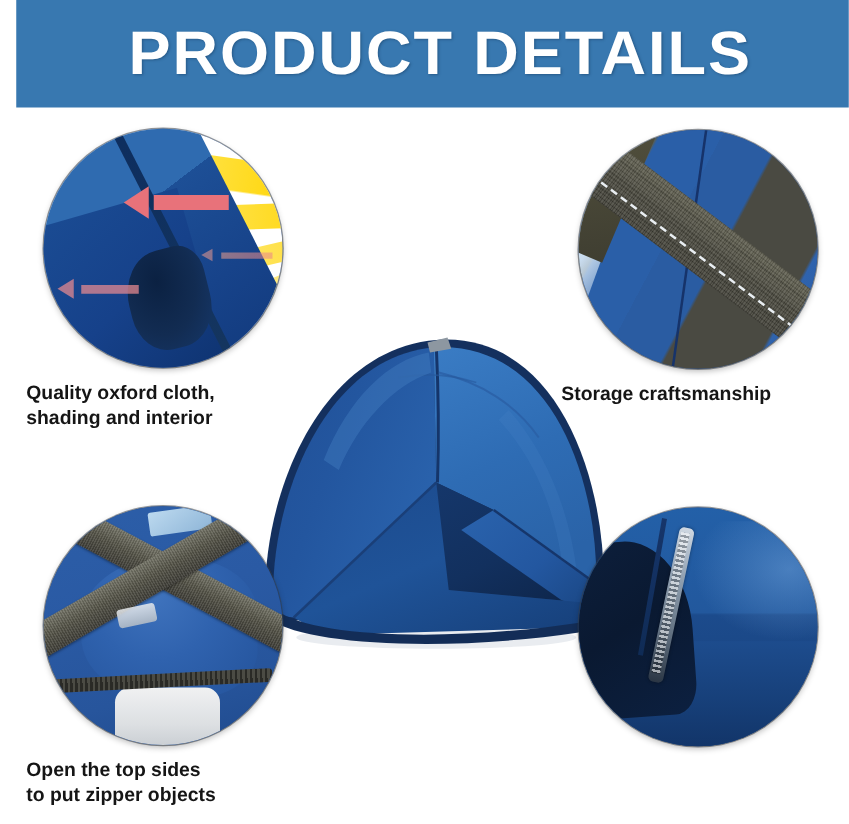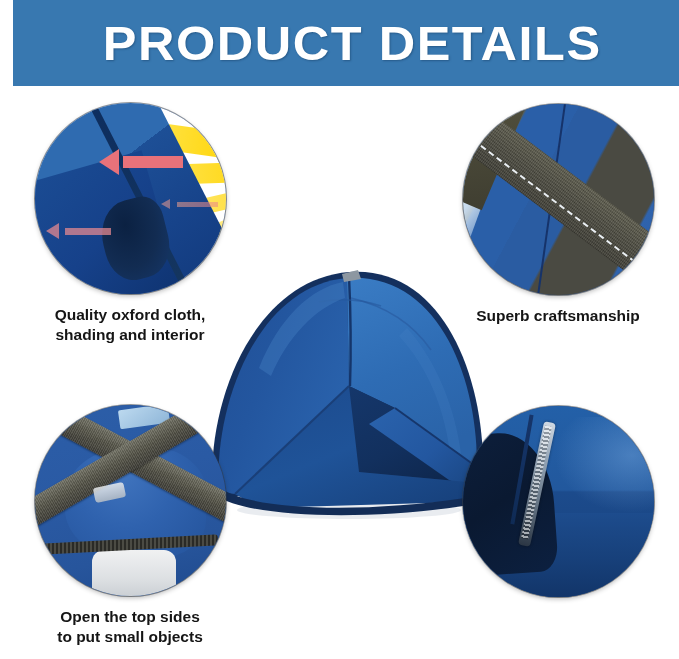--- a/index.html
+++ b/index.html
@@ -33,21 +33,20 @@
   .circle {
     position:relative;
     width:191px; height:191px;
     border-radius:50%;
     overflow:hidden;
     box-shadow:0 2px 5px rgba(0,0,0,0.28), 0 0 0 1px rgba(60,70,80,0.55);
     background:#17438a;
   }
   .caption {
     margin-top:11px;
-    text-align:center;
     color:#151515;
     font-size:15.5px;
     font-weight:bold;
     line-height:1.26;
     width:218px;
   }
   .cap-wrap { width:218px; }
   .circle-holder { display:flex; justify-content:center; width:218px; }
 
   .tl { left:21px; top:103px; }
@@ -360,42 +359,42 @@
         <div class="circle">
           <div class="tr-bg"></div>
           <div class="tr-hl"></div>
           <div class="tr-dark"></div>
           <div class="tr-seam"></div>
           <div class="tr-web"></div>
           <div class="tr-stitch"></div>
         </div>
       </div>
       <div class="caption">
-        <div>Superb craftsmanship</div>
+        <div>Storage craftsmanship</div>
       </div>
     </div>
   </div>
 
   <div class="inset bl">
     <div class="cap-wrap">
       <div class="circle-holder">
         <div class="circle">
           <div class="bl-bg"></div>
           <div class="bl-topwin"></div>
           <div class="bl-puff"></div>
           <div class="bl-strapA"></div>
           <div class="bl-strapB"></div>
           <div class="bl-buckle"></div>
           <div class="bl-window"></div>
           <div class="bl-zipline"></div>
         </div>
       </div>
       <div class="caption">
         <div>Open the top sides</div>
-        <div>to put small objects</div>
+        <div>to put zipper objects</div>
       </div>
     </div>
   </div>
 
   <div class="inset br">
     <div class="cap-wrap">
       <div class="circle-holder">
         <div class="circle">
           <div class="br-bg"></div>
           <div class="br-lower"></div>

